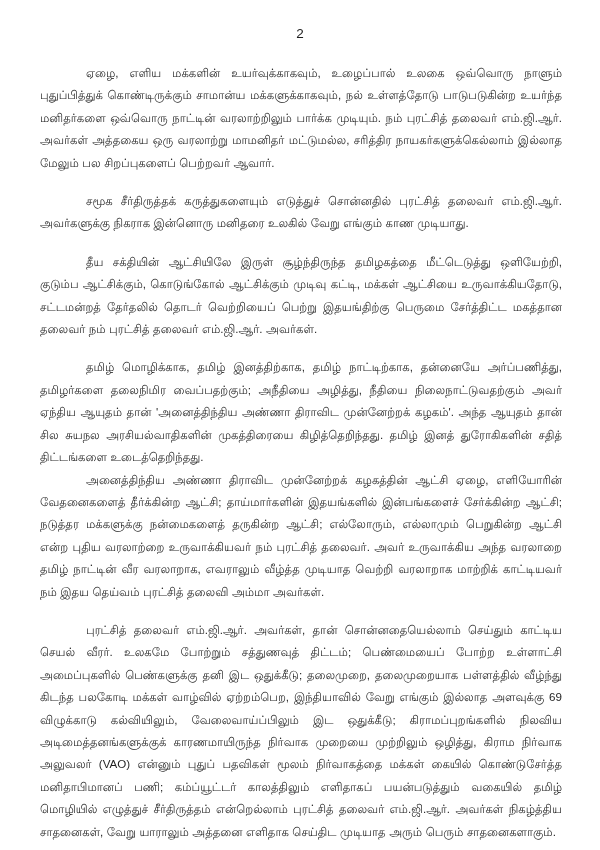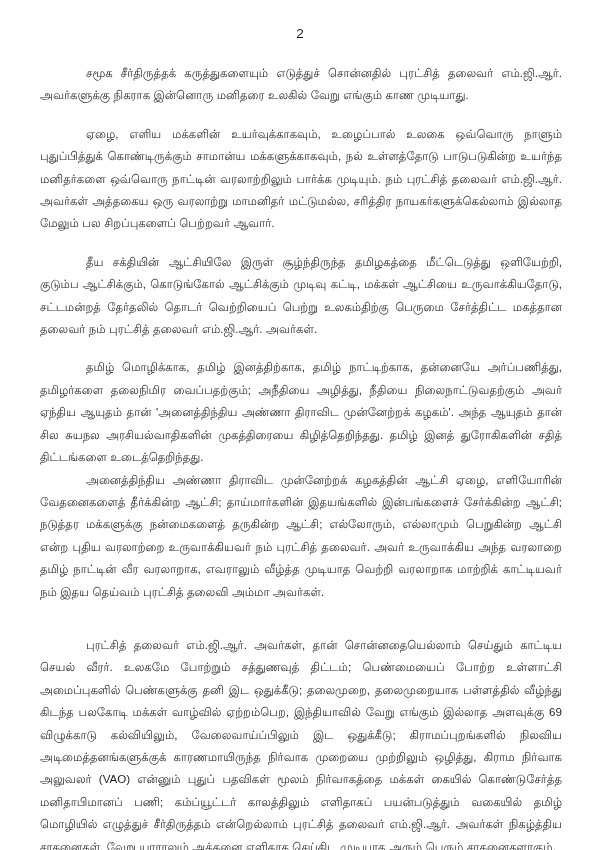--- a/index.html
+++ b/index.html
@@ -53,32 +53,32 @@
     -webkit-font-smoothing: antialiased;
   }
   .para:last-child {
     margin-bottom: 0;
   }
   
   .para.p1 { margin-bottom: 16px; }
   .para.p2 { margin-bottom: 16px; }
   .para.p3 { margin-bottom: 16px; }
   .para.p4 { margin-bottom: 0; }
-  .para.p5 { margin-bottom: 31px; }
+  .para.p5 { margin-bottom: 16px; }
   .para.p6 { margin-bottom: 16px; }
 </style>
 </head>
 <body>
 
 <div class="page">
 
   <div class="page-number">2</div>
 
   <div class="body-block">
+    <p class="para p2">ஏழை, எளிய மக்களின் உயர்வுக்காகவும், உழைப்பால் உலகை ஒவ்வொரு நாளும் புதுப்பித்துக் கொண்டிருக்கும் சாமான்ய மக்களுக்காகவும், நல் உள்ளத்தோடு பாடுபடுகின்ற உயர்ந்த மனிதர்களை ஒவ்வொரு நாட்டின் வரலாற்றிலும் பார்க்க முடியும். நம் புரட்சித் தலைவர் எம்.ஜி.ஆர். அவர்கள் அத்தகைய ஒரு வரலாற்று மாமனிதர் மட்டுமல்ல, சரித்திர நாயகர்களுக்கெல்லாம் இல்லாத மேலும் பல சிறப்புகளைப் பெற்றவர் ஆவார்.</p>
     <p class="para p1">சமூக சீர்திருத்தக் கருத்துகளையும் எடுத்துச் சொன்னதில் புரட்சித் தலைவர் எம்.ஜி.ஆர். அவர்களுக்கு நிகராக இன்னொரு மனிதரை உலகில் வேறு எங்கும் காண முடியாது.</p>
-    <p class="para p2">ஏழை, எளிய மக்களின் உயர்வுக்காகவும், உழைப்பால் உலகை ஒவ்வொரு நாளும் புதுப்பித்துக் கொண்டிருக்கும் சாமான்ய மக்களுக்காகவும், நல் உள்ளத்தோடு பாடுபடுகின்ற உயர்ந்த மனிதர்களை ஒவ்வொரு நாட்டின் வரலாற்றிலும் பார்க்க முடியும். நம் புரட்சித் தலைவர் எம்.ஜி.ஆர். அவர்கள் அத்தகைய ஒரு வரலாற்று மாமனிதர் மட்டுமல்ல, சரித்திர நாயகர்களுக்கெல்லாம் இல்லாத மேலும் பல சிறப்புகளைப் பெற்றவர் ஆவார்.</p>
-    <p class="para p3">தீய சக்தியின் ஆட்சியிலே இருள் சூழ்ந்திருந்த தமிழகத்தை மீட்டெடுத்து ஒளியேற்றி, குடும்ப ஆட்சிக்கும், கொடுங்கோல் ஆட்சிக்கும் முடிவு கட்டி, மக்கள் ஆட்சியை உருவாக்கியதோடு, சட்டமன்றத் தேர்தலில் தொடர் வெற்றியைப் பெற்று உலகம்திற்கு பெருமை சேர்த்திட்ட மகத்தான தலைவர் நம் புரட்சித் தலைவர் எம்.ஜி.ஆர். அவர்கள்.</p>
+    <p class="para p3">தீய சக்தியின் ஆட்சியிலே இருள் சூழ்ந்திருந்த தமிழகத்தை மீட்டெடுத்து ஒளியேற்றி, குடும்ப ஆட்சிக்கும், கொடுங்கோல் ஆட்சிக்கும் முடிவு கட்டி, மக்கள் ஆட்சியை உருவாக்கியதோடு, சட்டமன்றத் தேர்தலில் தொடர் வெற்றியைப் பெற்று இதயங்திற்கு பெருமை சேர்த்திட்ட மகத்தான தலைவர் நம் புரட்சித் தலைவர் எம்.ஜி.ஆர். அவர்கள்.</p>
     <p class="para p4">தமிழ் மொழிக்காக, தமிழ் இனத்திற்காக, தமிழ் நாட்டிற்காக, தன்னையே அர்ப்பணித்து, தமிழர்களை தலைநிமிர வைப்பதற்கும்; அநீதியை அழித்து, நீதியை நிலைநாட்டுவதற்கும் அவர் ஏந்திய ஆயுதம் தான் 'அனைத்திந்திய அண்ணா திராவிட முன்னேற்றக் கழகம்'. அந்த ஆயுதம் தான் சில சுயநல அரசியல்வாதிகளின் முகத்திரையை கிழித்தெறிந்தது. தமிழ் இனத் துரோகிகளின் சதித் திட்டங்களை உடைத்தெறிந்தது.</p>
     <p class="para p5">அனைத்திந்திய அண்ணா திராவிட முன்னேற்றக் கழகத்தின் ஆட்சி ஏழை, எளியோரின் வேதனைகளைத் தீர்க்கின்ற ஆட்சி; தாய்மார்களின் இதயங்களில் இன்பங்களைச் சேர்க்கின்ற ஆட்சி; நடுத்தர மக்களுக்கு நன்மைகளைத் தருகின்ற ஆட்சி; எல்லோரும், எல்லாமும் பெறுகின்ற ஆட்சி என்ற புதிய வரலாற்றை உருவாக்கியவர் நம் புரட்சித் தலைவர். அவர் உருவாக்கிய அந்த வரலாறை தமிழ் நாட்டின் வீர வரலாறாக, எவராலும் வீழ்த்த முடியாத வெற்றி வரலாறாக மாற்றிக் காட்டியவர் நம் இதய தெய்வம் புரட்சித் தலைவி அம்மா அவர்கள்.</p>
     <p class="para p6">புரட்சித் தலைவர் எம்.ஜி.ஆர். அவர்கள், தான் சொன்னதையெல்லாம் செய்தும் காட்டிய செயல் வீரர். உலகமே போற்றும் சத்துணவுத் திட்டம்; பெண்மையைப் போற்ற உள்ளாட்சி அமைப்புகளில் பெண்களுக்கு தனி இட ஒதுக்கீடு; தலைமுறை, தலைமுறையாக பள்ளத்தில் வீழ்ந்து கிடந்த பலகோடி மக்கள் வாழ்வில் ஏற்றம்பெற, இந்தியாவில் வேறு எங்கும் இல்லாத அளவுக்கு 69 விழுக்காடு கல்வியிலும், வேலைவாய்ப்பிலும் இட ஒதுக்கீடு; கிராமப்புறங்களில் நிலவிய அடிமைத்தனங்களுக்குக் காரணமாயிருந்த நிர்வாக முறையை முற்றிலும் ஒழித்து, கிராம நிர்வாக அலுவலர் (VAO) என்னும் புதுப் பதவிகள் மூலம் நிர்வாகத்தை மக்கள் கையில் கொண்டுசேர்த்த மனிதாபிமானப் பணி; கம்ப்யூட்டர் காலத்திலும் எளிதாகப் பயன்படுத்தும் வகையில் தமிழ் மொழியில் எழுத்துச் சீர்திருத்தம் என்றெல்லாம் புரட்சித் தலைவர் எம்.ஜி.ஆர். அவர்கள் நிகழ்த்திய சாதனைகள், வேறு யாராலும் அத்தனை எளிதாக செய்திட முடியாத அரும் பெரும் சாதனைகளாகும்.</p>
   </div>
 
 </div>
 
 </body></html>

